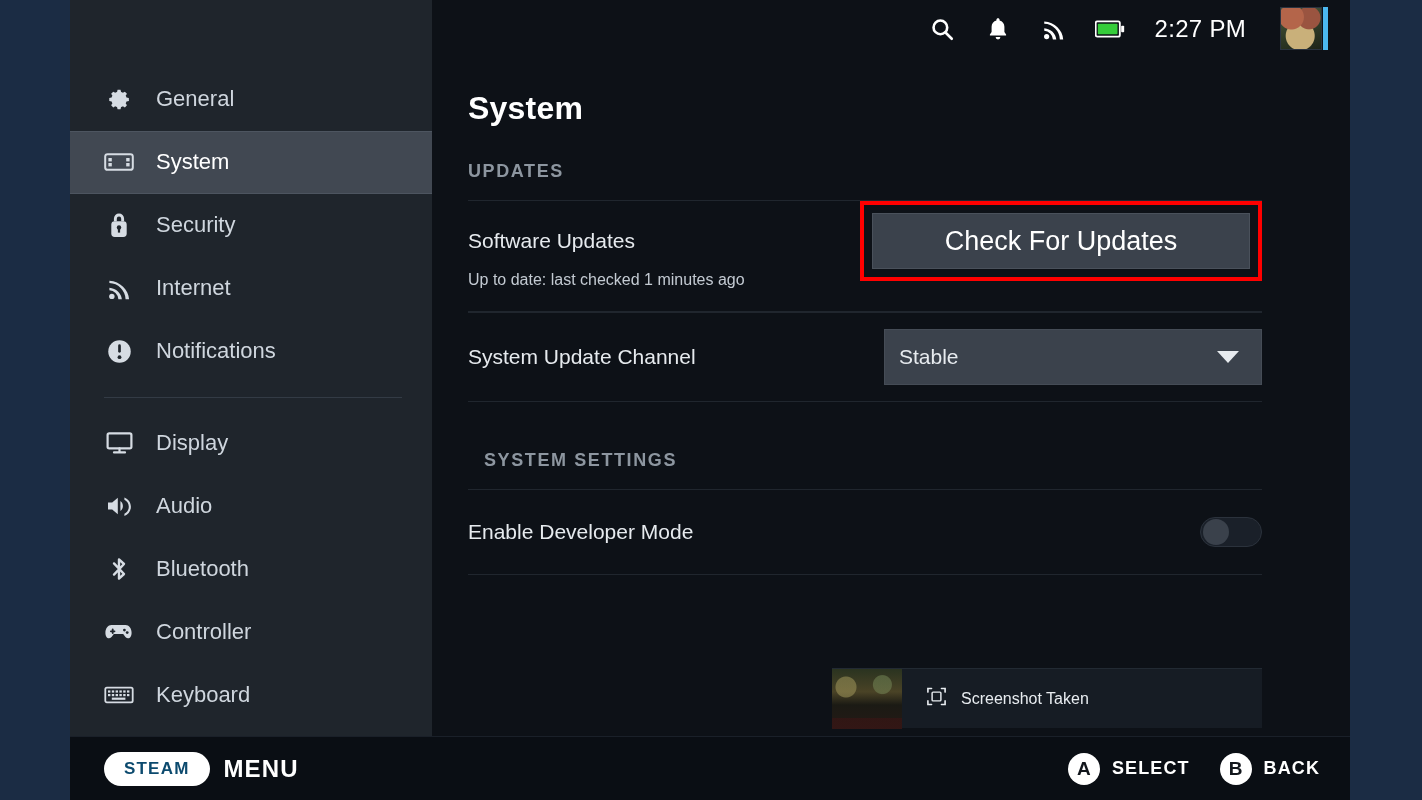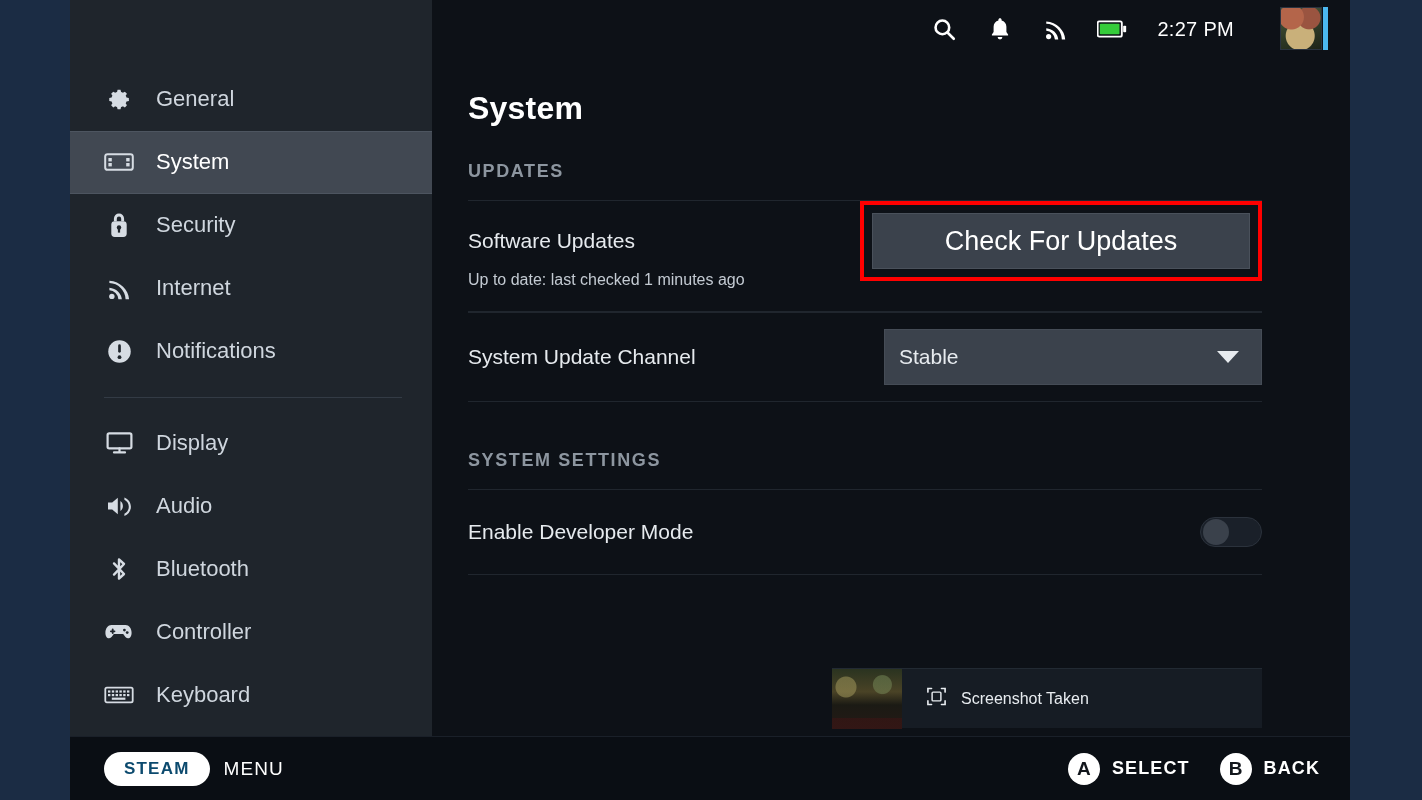--- a/index.html
+++ b/index.html
@@ -21,22 +21,22 @@
     position:absolute; right:0; top:0;
     height:58px; width:100%;
     display:flex; align-items:center; justify-content:flex-end;
     gap:26px; padding-right:22px;
     z-index:20; pointer-events:none;
   }
   .statusbar > * { pointer-events:auto; }
   .sb-icon { width:30px; height:30px; display:flex; align-items:center; justify-content:center; }
   .sb-icon svg { display:block; }
   .clock {
-    color:#ffffff; font-size:20px; letter-spacing:0.3px;
-    margin-left:4px; margin-right:20px;
+    color:#ffffff; font-size:24px; letter-spacing:0.3px;
+    margin-left:4px; margin-right:8px;
   }
   .avatar-wrap { position:relative; width:48px; height:44px; display:flex; }
   .avatar {
     width:43px; height:43px;
     background:
       radial-gradient(circle at 26% 22%, #b4654a 0 12px, transparent 13px),
       radial-gradient(circle at 70% 24%, #9a5440 0 11px, transparent 12px),
       radial-gradient(circle at 48% 68%, #c9b07a 0 14px, transparent 15px),
       linear-gradient(160deg,#4b5a3c 0%, #2f3a27 55%, #1e2418 100%);
     border:1px solid #2a3340;
@@ -170,21 +170,21 @@
     display:flex; align-items:center;
     padding:0 30px 0 34px;
     flex-shrink:0;
   }
   .steam-pill {
     background:#ffffff; color:#0c4a6e;
     font-size:17px; font-weight:bold; letter-spacing:1.2px;
     padding:7px 20px; border-radius:18px;
   }
   .footer-label {
-    color:#ffffff; font-size:19px; font-weight:normal;
+    color:#ffffff; font-size:24px; font-weight:bold;
     letter-spacing:1.1px; margin-left:14px;
   }
   .footer-right { margin-left:auto; display:flex; align-items:center; gap:30px; }
   .hint { display:flex; align-items:center; gap:12px; }
   .hint-key {
     width:32px; height:32px; border-radius:50%;
     background:#ffffff; color:#12161c;
     font-size:19px; font-weight:bold;
     display:flex; align-items:center; justify-content:center;
   }
@@ -382,21 +382,21 @@
       <div class="hr"></div>
       <div class="row" style="min-height:88px;">
         <div class="row-label">System Update Channel</div>
         <div class="select">
           <span>Stable</span>
           <span class="caret"></span>
         </div>
       </div>
       <div class="hr"></div>
 
-      <div class="section-label" style="margin-top:48px;">SYSTEM SETTINGS</div>
+      <div class="section-label" style="margin-top:48px;margin-left:16px;">SYSTEM SETTINGS</div>
       <div class="hr"></div>
       <div class="row" style="min-height:84px;">
         <div class="row-label">Enable Developer Mode</div>
         <div class="toggle">
           <div class="knob"></div>
         </div>
       </div>
       <div class="hr"></div>
 
       <div class="toast">

